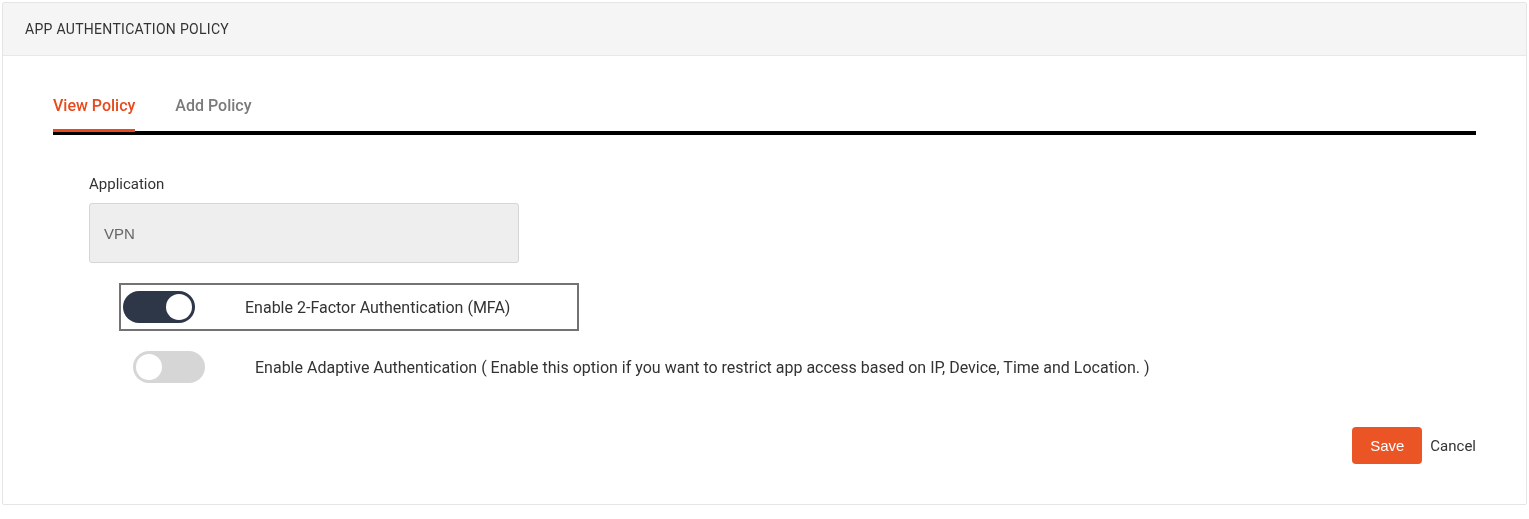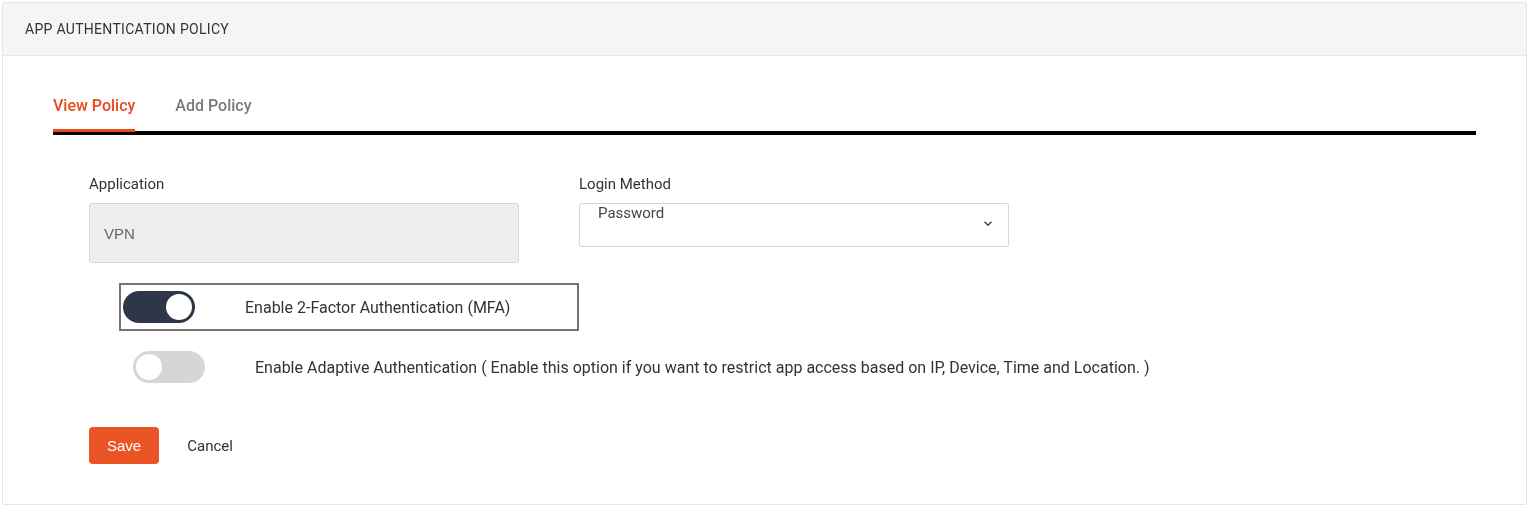--- a/index.html
+++ b/index.html
@@ -40,21 +40,20 @@
       border-bottom: 3px solid transparent;
       margin-bottom: -1px;
       font-weight: 500;
     }
     .tab.active {
       color: #e8491d;
       border-bottom-color: #e8491d;
     }
     .form-row {
       display: flex;
-      gap: 60px;
       padding: 0 36px;
       margin-bottom: 20px;
     }
     .form-group {
       display: flex;
       flex-direction: column;
       gap: 10px;
     }
     .form-label {
       font-size: 15px;
@@ -132,23 +131,24 @@
     }
     .toggle.on .knob { right: 3px; }
     .toggle.off .knob { left: 3px; }
     .toggle-label {
       font-size: 16px;
       color: #333;
     }
     .actions {
       display: flex;
       align-items: center;
-      gap: 28px;
+      gap: 8px;
       margin-top: 44px;
       padding-left: 36px;
+      justify-content: flex-end;
     }
     .btn {
       border: none;
       padding: 10px 18px;
       font-size: 15px;
       border-radius: 4px;
       cursor: pointer;
     }
     .btn-primary {
       background: #eb5424;
@@ -176,33 +176,20 @@
       <div class="tab">
         <span>Add Policy</span>
       </div>
     </div>
 
     <div class="form-row">
       <div class="form-group">
         <label class="form-label">Application</label>
         <input class="text-input" type="text" readonly="" value="VPN" style="">
       </div>
-      <div class="form-group">
-        <label class="form-label">Login Method</label>
-        <div class="select-wrap">
-          <div class="select">
-            <span>Password</span>
-          </div>
-          <span class="chevron">
-            <svg width="14" height="14" viewBox="0 0 24 24" fill="none" stroke="#444" stroke-width="2.5">
-              <polyline points="6 9 12 15 18 9"></polyline>
-            </svg>
-          </span>
-        </div>
-      </div>
     </div>
 
     <div class="toggle-row highlighted">
       <div class="toggle on">
         <span class="knob"></span>
       </div>
       <span class="toggle-label">Enable 2-Factor Authentication (MFA)</span>
     </div>
 
     <div class="toggle-row plain">

